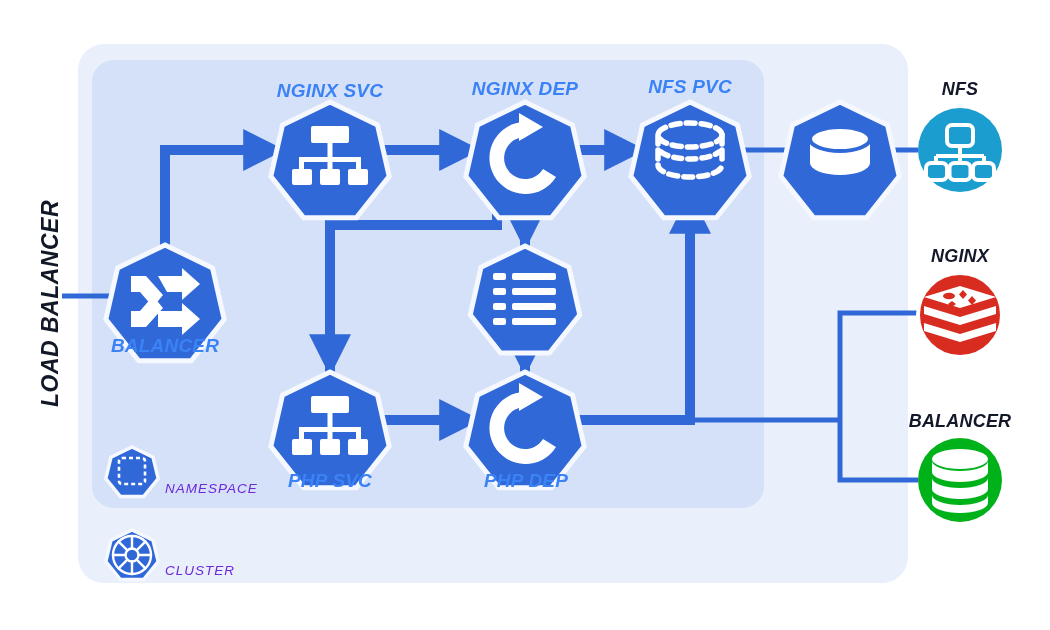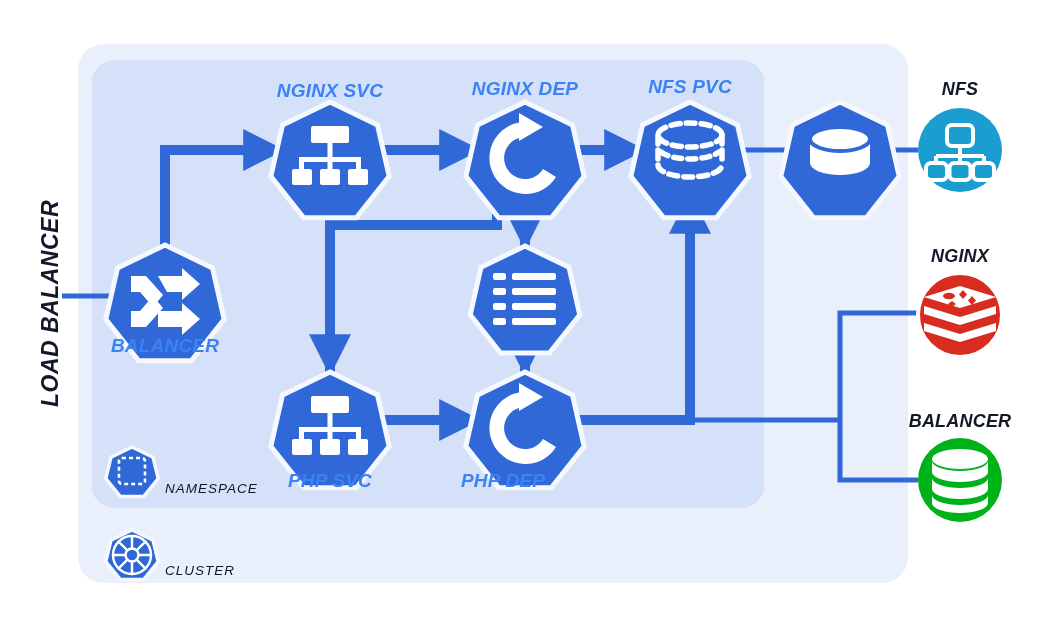--- a/index.html
+++ b/index.html
@@ -53,21 +53,21 @@
     font-size: 18px;
     letter-spacing: 0.2px;
     white-space: pre;
     text-align: center;
   }
   .legend-label {
     position: absolute;
     font-family: "Liberation Sans", sans-serif;
     font-weight: normal;
     font-style: italic;
-    color: #0f172a;
+    color: #6d28d9;
     font-size: 13.5px;
     letter-spacing: 1px;
     white-space: pre;
   }
   #lb-label {
     position: absolute;
     left: -70px;
     top: 290px;
     width: 240px;
     text-align: center;
@@ -286,21 +286,21 @@
   <div class="node-label ovl" style="left:425px; top:78px; width:200px;">NGINX DEP</div>
 
   <div class="node-label ovl" style="left:590px; top:76px; width:200px;">NFS PVC</div>
 
 
   <div class="node-label ovl" style="left:65px; top:335px; width:200px;">BALANCER</div>
 
 
   <div class="node-label ovl" style="left:230px; top:470px; width:200px;">PHP SVC</div>
 
-  <div class="node-label ovl" style="left:403px; top:470px; width:200px;">PHP DEP</div>
+  <div class="node-label ovl" style="left:426px; top:470px; width:200px;">PHP DEP</div>
 
   <div class="ext-label ovl" style="left:880px; top:79px; width:160px;">NFS</div>
 
   <div class="ext-label ovl" style="left:880px; top:246px; width:160px;">NGINX</div>
 
   <div class="ext-label ovl" style="left:880px; top:411px; width:160px;">BALANCER</div>
 
   <div class="legend-label ovl" style="left:165px; top:481px;">NAMESPACE</div>
 
   <div class="legend-label ovl" style="left:165px; top:563px;">CLUSTER</div>

